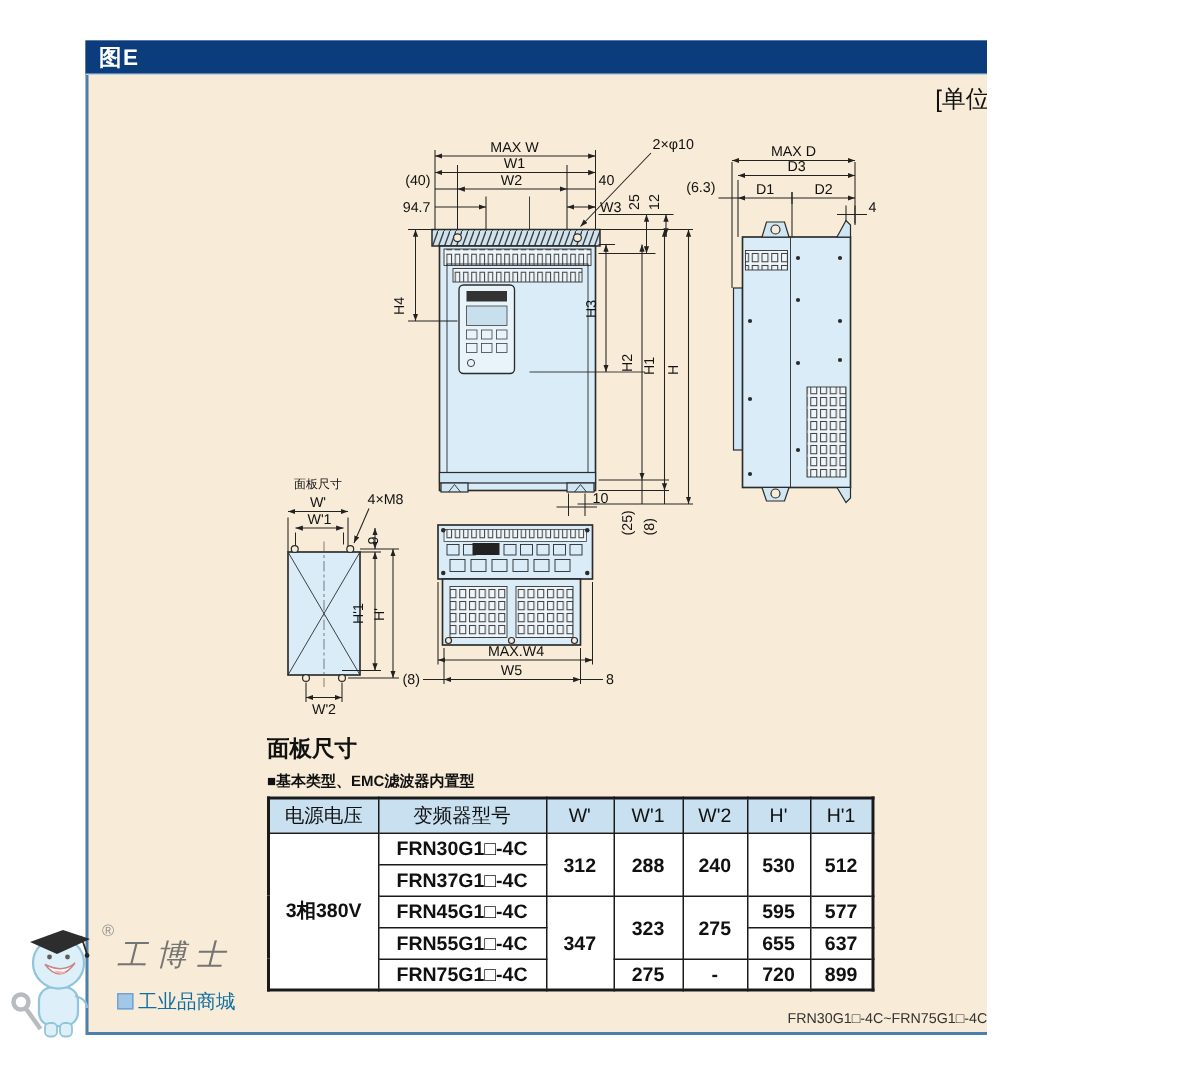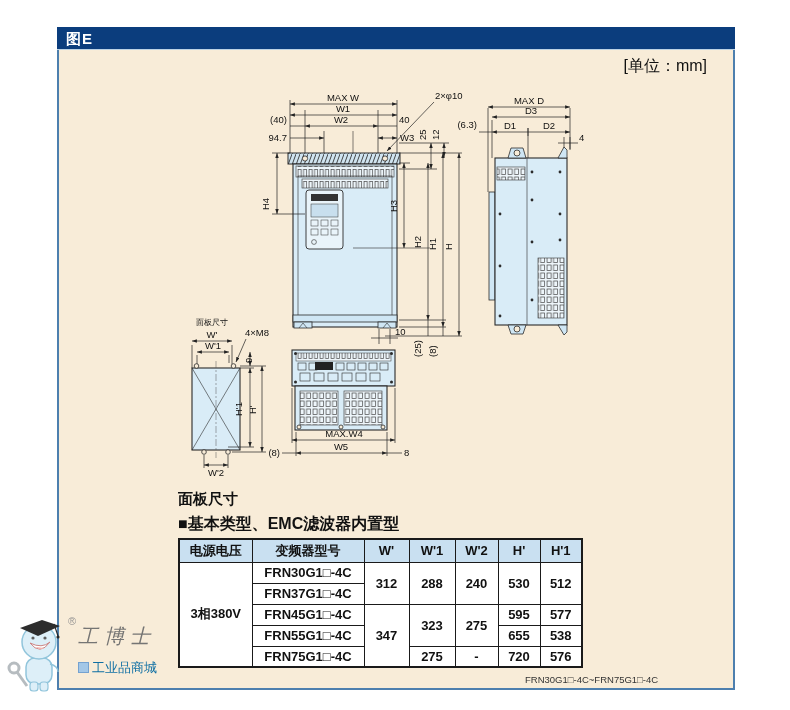--- a/index.html
+++ b/index.html
@@ -1,17 +1,17 @@
 <!DOCTYPE html>
 <html><head>
 <meta charset="utf-8">
 <style>
   * { margin:0; padding:0; box-sizing:border-box; }
   body { background:#fff; }
-  .page { position:relative; width:790px; height:710px; background:#ffffff;
+  .page { position:relative; width:658px; height:710px; background:#ffffff;
           font-family:"Liberation Sans", sans-serif; overflow:hidden; }
   .frame { position:absolute; left:57px; top:27px; width:678px; height:663px;
            background:#f8ecd8; border:2px solid #4d7fae; }
   .titlebar { position:absolute; left:57px; top:27px; width:678px; height:23px;
               background:#0b3d7d; color:#ffffff; font-size:15px; font-weight:bold;
               line-height:23px; padding-left:9px; letter-spacing:1px;
               border-bottom:1px solid #bcd2e4; }
   .unit-label { position:absolute; left:555px; top:56px; width:152px; text-align:right;
                 font-size:16px; font-weight:normal; color:#111; }
   svg.drawing { position:absolute; left:0; top:0; pointer-events:none; }
@@ -23,27 +23,27 @@
   .dim { stroke:#222; stroke-width:0.7; fill:none; }
   .cl  { stroke:#555; stroke-width:0.5; fill:none; stroke-dasharray:7 2 2 2; }
   .dt  { font-family:"Liberation Sans",sans-serif; font-size:9.5px; fill:#111; }
   .dts { font-family:"Liberation Sans",sans-serif; font-size:8px; fill:#111; }
   .scr { fill:#2b2b2b; }
   .hole { fill:#f8ecd8; stroke:#2b2b2b; stroke-width:0.8; }
 
   
   .table-section { position:absolute; left:178px; top:490px; width:412px; color:#111; }
   .ts-title { font-size:15px; font-weight:bold; margin-bottom:5px; }
-  .ts-subtitle { font-size:16px; font-weight:bold; margin-bottom:3px; }
+  .ts-subtitle { font-size:10px; font-weight:bold; margin-bottom:3px; }
   table.dim-table { border-collapse:collapse; table-layout:fixed; width:403px;
                     background:#ffffff; border:2px solid #1a1a1a; }
   table.dim-table th, table.dim-table td {
       border:1px solid #1a1a1a; text-align:center; vertical-align:middle;
       font-size:13px; padding:0; }
-  table.dim-table th { background:#c9e0f1; height:23px; font-weight:bold;margin-left:22px; }
+  table.dim-table th { background:#c9e0f1; height:23px; font-weight:normal;margin-left:22px; }
   table.dim-table td { height:21px; font-weight:bold; }
   .c1{width:73px} .c2{width:112px} .c3{width:45px} .c4{width:46px}
   .c5{width:43px} .c6{width:42px} .c7{width:42px}
   .ts-footnote { font-size:12px; font-weight:bold; margin-top:6px; }
 
   .model-range { position:absolute; left:525px; top:674px; width:195px; 
                  font-size:9.5px; color:#333; }
 
   
   .watermark { position:absolute; left:6px; top:612px; width:175px; height:95px; opacity:0.95; }
@@ -343,28 +343,28 @@
           <td>FRN45G1□-4C</td>
           <td rowspan="3">347</td>
           <td rowspan="2">323</td>
           <td rowspan="2">275</td>
           <td>595</td>
           <td>577</td>
         </tr>
         <tr>
           <td>FRN55G1□-4C</td>
           <td>655</td>
-          <td>538</td>
+          <td>637</td>
         </tr>
         <tr>
           <td>FRN75G1□-4C</td>
           <td>275</td>
           <td>-</td>
           <td>720</td>
-          <td>576</td>
+          <td>899</td>
         </tr>
       </tbody>
     </table>
   </div>
 
   <div class="model-range">FRN30G1□-4C~FRN75G1□-4C</div>
 
   <div class="watermark">
     <svg class="wm-mascot" width="66" height="80" viewBox="0 0 66 80">
       <g stroke="#b3b9bd" fill="none" stroke-width="3">

